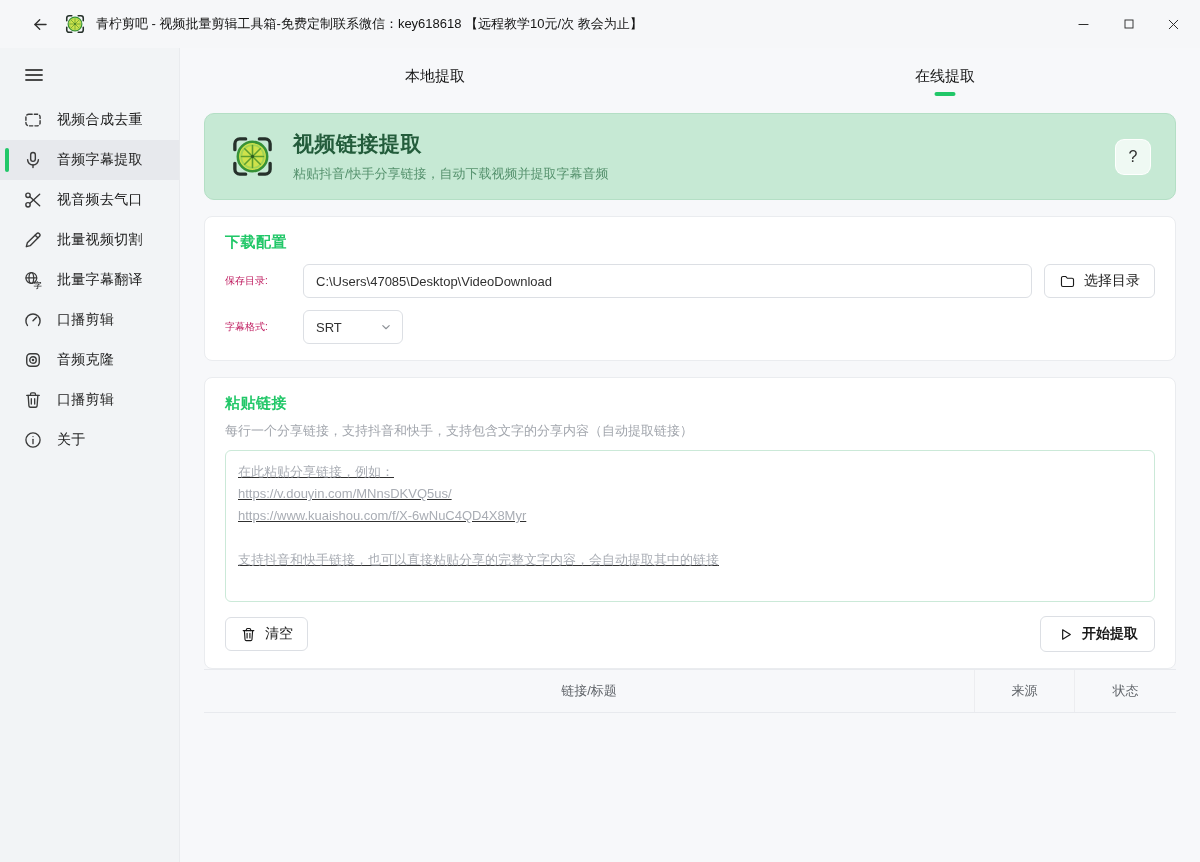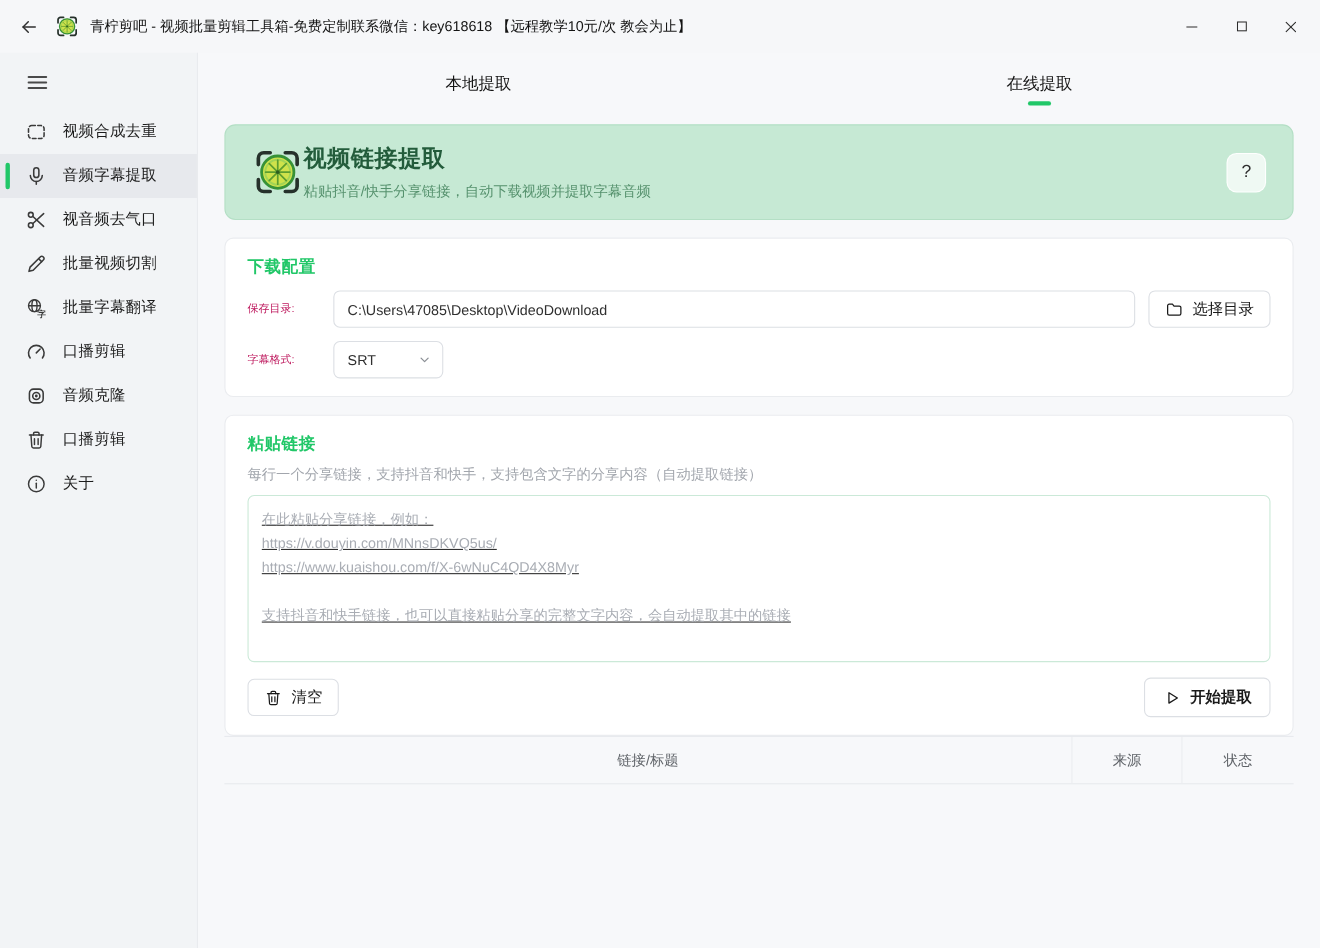--- a/index.html
+++ b/index.html
@@ -6,21 +6,21 @@
   html, body { width: 1200px; height: 862px; overflow: hidden; }
   body {
     font-family: "Liberation Sans", "DejaVu Sans", sans-serif;
     background: #f6f7f9;
     color: #1f1f1f;
     -webkit-font-smoothing: antialiased;
   }
   .app { width: 1200px; height: 862px; display: flex; flex-direction: column; background: #f6f7f9; }
 
   
-  .titlebar { flex: 0 0 48px; display: flex; align-items: center; padding: 0 4px 0 10px; }
+  .titlebar { flex: 0 0 48px; display: flex; align-items: center; padding: 0 4px 0 24px; }
   .tb-iconbtn { width: 32px; height: 32px; display: flex; align-items: center; justify-content: center; color: #2f2f2f; border-radius: 6px; }
   .tb-logo { width: 22px; height: 22px; margin: 0 10px 0 8px; display: flex; align-items: center; }
   .tb-title { font-size: 13px; color: #141414; white-space: nowrap; }
   .win-controls { margin-left: auto; display: flex; }
   .win-btn { width: 45px; height: 36px; display: flex; align-items: center; justify-content: center; color: #2c2c2c; }
 
   
   .app-body { flex: 1; display: flex; min-height: 0; }
   .sidebar { flex: 0 0 180px; background: #f2f4f6; border-right: 1px solid #e9ebee; padding-top: 10px; }
   .hamburger { height: 34px; display: flex; align-items: center; padding-left: 22px; color: #4a4a4a; }
@@ -35,21 +35,21 @@
   .main { flex: 1; display: flex; flex-direction: column; background: #f7f8fa; min-width: 0; }
   .tabbar { flex: 0 0 57px; display: flex; }
   .tab { flex: 1; position: relative; display: flex; align-items: center; justify-content: center; font-size: 15px; color: #161616; cursor: pointer; }
   .tab-underline { position: absolute; bottom: 9px; left: 50%; transform: translateX(-50%); width: 21px; height: 4px; border-radius: 2px; background: var(--accent, #21c768); }
 
   .scroll { flex: 1; padding: 8px 24px 0 24px; overflow: hidden; }
 
   
   .banner { height: 87px; background: var(--banner-bg, #c6e9d4); border: 1px solid #b4dfc5; border-radius: 10px; display: flex; align-items: center; padding: 0 24px; }
   .banner-logo { width: 47px; height: 47px; flex: 0 0 47px; }
-  .banner-text { }
+  .banner-text { margin-left: 17px; }
   .banner-title { font-size: 21px; font-weight: bold; color: var(--banner-title, #235c3b); letter-spacing: .5px; }
   .banner-sub { font-size: 13px; color: var(--banner-subtitle, #55916d); margin-top: 7px; }
   .help-btn { margin-left: auto; width: 36px; height: 36px; background: rgba(255,255,255,.72); border: 1px solid rgba(255,255,255,.9); border-radius: 9px; display: flex; align-items: center; justify-content: center; font-size: 16px; color: #2f2f2f; cursor: pointer; }
 
   
   .card { background: #ffffff; border: 1px solid #eaecef; border-radius: 8px; margin-top: 16px; padding: 16px 20px; }
   .section-title { font-size: 15px; font-weight: bold; color: var(--accent, #21c768); letter-spacing: .5px; }
   .form-row { display: flex; align-items: center; margin-top: 12px; }
   .form-label { flex: 0 0 70px; font-size: 10px; color: #be185d; margin-right: 8px; }
   .dir-input { flex: 1; height: 34px; border: 1px solid #dcdfe4; border-radius: 6px; padding: 0 12px; font-size: 13px; color: #303030; background: #fff; outline: none; font-family: inherit; }

